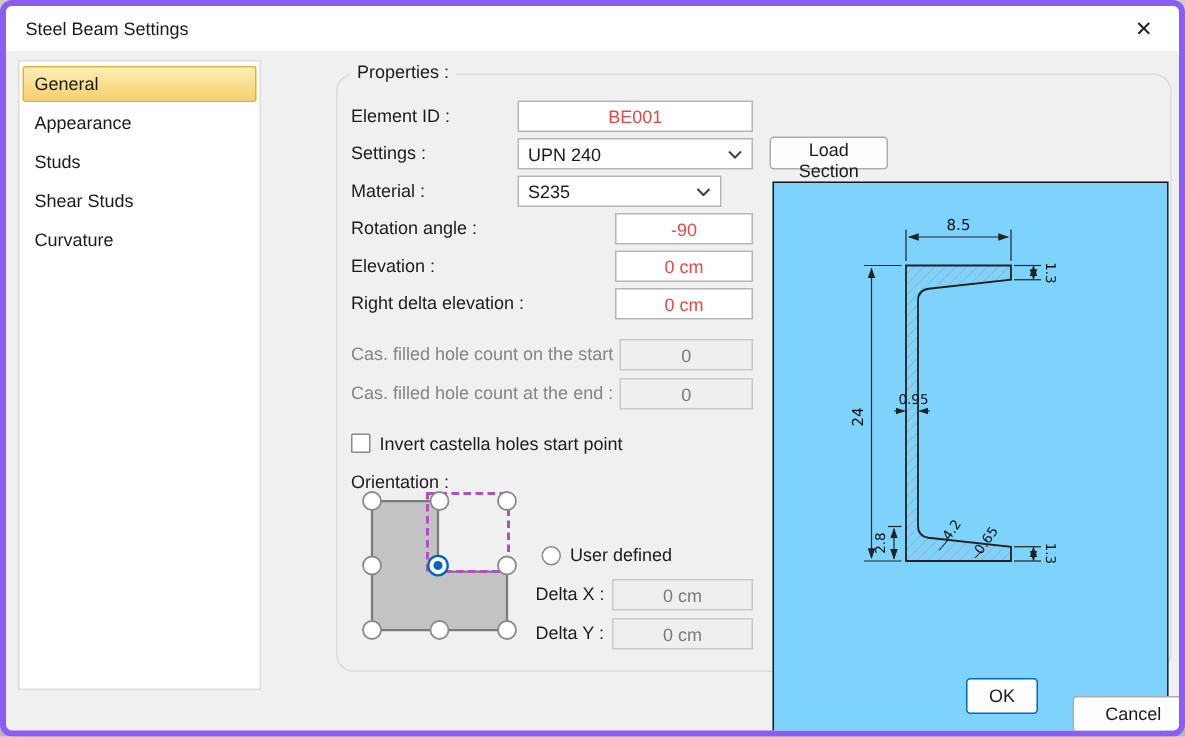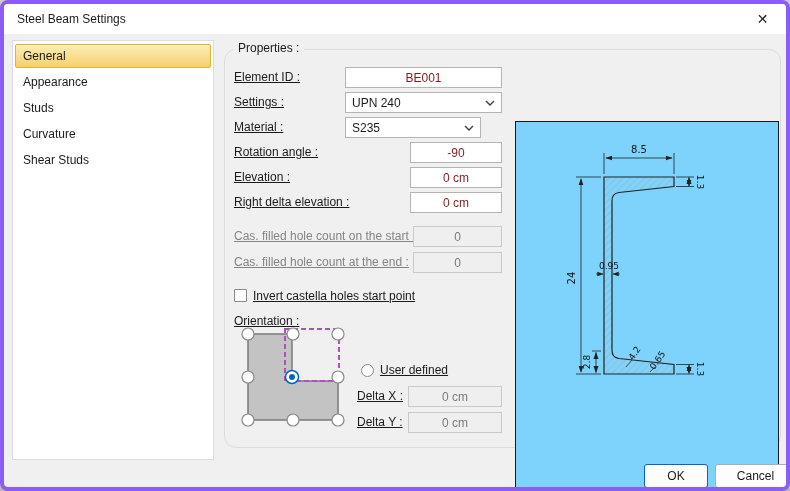--- a/index.html
+++ b/index.html
@@ -5,33 +5,33 @@
   html,body { margin:0; padding:0; background:#d6d6d6; font-family:"Liberation Sans", sans-serif; }
   .dialog { position:relative; width:790px; height:491px; background:#f0f0f0;
             border:4px solid #8b5cf6; border-radius:8px; overflow:hidden; box-sizing:border-box;
             box-shadow:0 10px 30px rgba(0,0,0,.35); }
   
   .titlebar { position:absolute; left:0; top:0; right:0; height:30px; background:#ffffff; }
   .title { position:absolute; left:13px; top:8px; font-size:12px; color:#1b1b1b; white-space:nowrap; }
   .close-btn { position:absolute; right:1px; top:1px; width:45px; height:28px; border:none; background:transparent;
                display:flex; align-items:center; justify-content:center; font-size:14px; color:#222; cursor:pointer; }
   
-  .sidebar { position:absolute; left:8px; top:36px; width:202px; height:420px; background:#fff;
+  .sidebar { position:absolute; left:8px; top:36px; width:162px; height:420px; background:#fff;
              border:1px solid #dcdcdc; box-sizing:border-box; padding-top:1px; }
   .side-item { height:22px; line-height:22px; margin:2px; padding-left:7px; font-size:12px; color:#1b1b1b;
                border:1px solid transparent; border-radius:2px; cursor:default; }
   .side-item.selected { background:linear-gradient(#fceeb5,#f6cf6d); border-color:#e2b13c; }
   
   .groupbox { position:absolute; left:220px; top:45px; width:557px; height:399px;
               border:1px solid #dcdcdc; border-radius:12px; box-sizing:border-box; }
   .legend { position:absolute; top:-9px; left:8px; background:#f0f0f0; padding:0 5px; font-size:12px; color:#1b1b1b; }
-  .lbl { position:absolute; left:9px; height:21px; line-height:21px; font-size:12px; color:#1b1b1b; white-space:nowrap;text-decoration:underline; }
+  .lbl { position:absolute; left:9px; height:21px; line-height:21px; font-size:12px; color:#1b1b1b; white-space:nowrap; }
   .lbl.disabled { color:#848484; }
   .txt { position:absolute; box-sizing:border-box; height:21px; border:1px solid #b4b4b4; background:#fff;
-         font:12px "Liberation Sans", sans-serif; color:#7f1d1d; padding:0 5px; text-align:center; }
+         font:12px "Liberation Sans", sans-serif; color:#ef4444; padding:0 5px; text-align:center; }
   .txt:disabled { background:#efefef; color:#7a7a7a; border-color:#c9c9c9; }
   .combo { position:absolute; box-sizing:border-box; height:21px; border:1px solid #b4b4b4; background:#fff;
            display:flex; align-items:center; justify-content:space-between; padding:0 6px;
            font-size:12px; color:#1b1b1b; cursor:default; }
   .btn { position:absolute; box-sizing:border-box; background:#fdfdfd; border:1px solid #adadad; border-radius:3px;
          font:12px "Liberation Sans", sans-serif; color:#1b1b1b; cursor:pointer; }
   .btn.default { border-color:#0067c0; }
   .checkbox { position:absolute; width:13px; height:13px; background:#fff; border:1px solid #8a8a8a;
               box-sizing:border-box; border-radius:1px; cursor:pointer; }
   .radiobtn { position:absolute; width:13px; height:13px; background:#fff; border:1px solid #8a8a8a;
@@ -50,37 +50,38 @@
     <span class="title">Steel Beam Settings</span>
     <button class="close-btn">
       <span>✕</span>
     </button>
   </div>
 
   <div class="sidebar">
     <div class="side-item selected">General</div>
     <div class="side-item">Appearance</div>
     <div class="side-item">Studs</div>
+    <div class="side-item">Shear Studs</div>
     <div class="side-item">Curvature</div>
-    <div class="side-item">Shear Studs</div>
   </div>
 
   <div class="groupbox">
     <span class="legend">Properties :</span>
 
     <span class="lbl" style="top:17px">Element ID :</span>
     <input class="txt" style="left: 120px; top: 17px; width: 157px;" value="BE001">
 
     <span class="lbl" style="top:42px">Settings :</span>
     <div class="combo" style="left:120px; top:42px; width:157px">
       <span>UPN 240</span>
       <svg width="10" height="6" viewBox="0 0 10 6">
         <path d="M1,1 L5,5 L9,1" fill="none" stroke="#404040" stroke-width="1.4"></path>
       </svg>
     </div>
+    <button class="btn" style="left:288px; top:41px; width:79px; height:22px">Load Section</button>
 
     <span class="lbl" style="top:67px">Material :</span>
     <div class="combo" style="left:120px; top:67px; width:136px">
       <span>S235</span>
       <svg width="10" height="6" viewBox="0 0 10 6">
         <path d="M1,1 L5,5 L9,1" fill="none" stroke="#404040" stroke-width="1.4"></path>
       </svg>
     </div>
 
     <span class="lbl" style="top:92px">Rotation angle :</span>
@@ -170,15 +171,15 @@
         <text transform="rotate(-55 144,240)" x="144" y="240" text-anchor="middle" font-size="9">0.65</text>
 
         <line x1="160" y1="242.5" x2="178" y2="242.5" stroke="#222" stroke-width="0.8"></line>
         <line x1="160" y1="252" x2="178" y2="252" stroke="#222" stroke-width="0.8"></line>
         <line x1="173" y1="243" x2="173" y2="251.5" stroke="#222" stroke-width="0.8" marker-start="url(#arr)" marker-end="url(#arr)"></line>
         <text transform="rotate(90 181,247)" x="181" y="247" text-anchor="middle" font-size="9">1.3</text>
       </svg>
     </div>
   </div>
 
-  <button class="btn default" style="left:640px; top:460px; width:64px; height:24px">OK</button>
+  <button class="btn default" style="left:640px; top:448px; width:48px; height:24px">OK</button>
   <button class="btn" style="left:711px; top:460px; width:81px; height:24px">Cancel</button>
 </div>
 
 </body></html>

